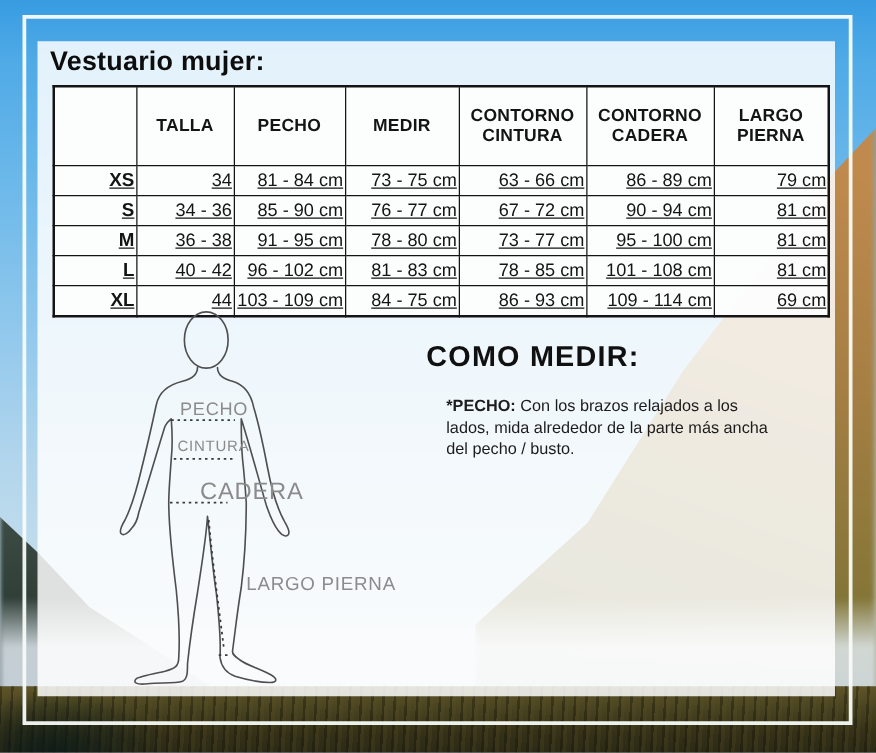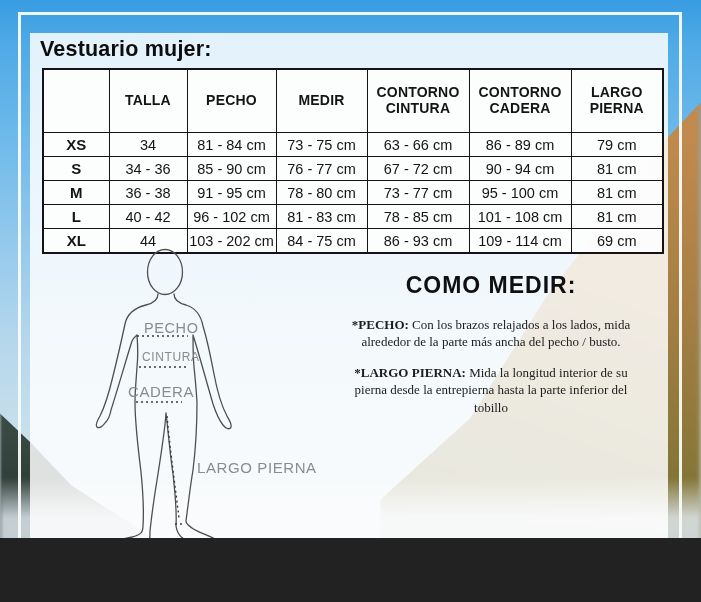--- a/index.html
+++ b/index.html
@@ -1,17 +1,17 @@
 <!DOCTYPE html>
 <html><head>
 <meta charset="utf-8">
 <style>
   html,body{margin:0;padding:0;background:#222;}
   .stage{
-    position:relative;width:701px;height:538px;overflow:hidden;
+    position:relative;width:701px;height:602px;overflow:hidden;
     font-family:"Liberation Sans","DejaVu Sans",sans-serif;
     -webkit-font-smoothing:antialiased;
   }
   
   .sky{position:absolute;inset:0;
     background:linear-gradient(180deg,#389ce2 0%,#4faae6 8%,#6db9ea 25%,#93c9ec 45%,#b3d6ec 62%,#c8dfec 80%,#d2e1ea 100%);}
   .mountain-right{position:absolute;left:380px;top:92px;width:321px;height:510px;
     background:linear-gradient(200deg,#c08a4e 8%,#a37e43 38%,#7d7434 68%,#5e6029 100%);
     clip-path:polygon(100% 2%,100% 100%,0 100%,0 80%,28% 64%,52% 40%,74% 22%,88% 10%);
     filter:blur(2.5px);}
@@ -35,34 +35,34 @@
     background:rgba(255,255,255,.845);z-index:2;}
   
   .content{position:absolute;inset:0;z-index:4;}
   .page-title{position:absolute;left:40px;top:37px;font-size:21.5px;font-weight:700;color:#0d0d0d;letter-spacing:.2px;}
   
   table.sizes{position:absolute;left:42px;top:68px;border-collapse:collapse;table-layout:fixed;width:620px;
     background:rgba(253,253,253,.94);color:#141414;}
   table.sizes,.sizes th,.sizes td{border:1px solid #141414;}
   table.sizes{border-width:2px;}
   .sizes th{font-size:14px;font-weight:600;line-height:1.12;padding:15px 1px;height:32px;letter-spacing:.2px;}
-  .sizes td{font-size:14.5px;font-weight:400;text-align:center;height:23px;padding:0 1px;white-space:nowrap;}
+  .sizes td{font-size:14.5px;font-weight:400;text-align:right;height:23px;padding:0 1px;white-space:nowrap;text-decoration:underline;}
   .sizes td.rowhead{font-weight:600;font-size:15px;}
   
   .figure{position:absolute;left:80px;top:240px;width:260px;height:320px;}
   .figure svg{position:absolute;left:0;top:0;}
   .fig-label{position:absolute;color:#8b8b8b;letter-spacing:.6px;font-weight:400;white-space:nowrap;}
   .lbl-chest{left:64px;top:80px;font-size:14.5px;}
   .lbl-waist{left:62px;top:110px;font-size:12px;}
-  .lbl-hip{left:48px;top:143px;font-size:15px;}
+  .lbl-hip{left:80px;top:143px;font-size:19px;}
   .lbl-leg{left:117px;top:219px;font-size:15px;}
   
-  .measure{position:absolute;left:341px;top:272px;width:300px;color:#1c1c1c;text-align:center;}
+  .measure{position:absolute;left:341px;top:272px;width:300px;color:#1c1c1c;}
   .measure h2{margin:0;font-size:23px;font-weight:600;letter-spacing:1px;color:#101010;}
-  .measure p{margin:4px;font-size:13px;line-height:1.32;font-family:Liberation Serif, serif;}
+  .measure p{margin:16px;font-size:13px;line-height:1.32;}
   .measure p.p1{margin-top:17px;}
   .measure p.p2,.measure p.p3{margin-top:14px;}
   .measure b{font-weight:700;}
 </style>
 </head>
 <body>
 
 <div class="stage">
 
   <div class="sky"></div>
@@ -132,21 +132,21 @@
           <td>40 - 42</td>
           <td>96 - 102 cm</td>
           <td>81 - 83 cm</td>
           <td>78 - 85 cm</td>
           <td>101 - 108 cm</td>
           <td>81 cm</td>
         </tr>
         <tr>
           <td class="rowhead">XL</td>
           <td>44</td>
-          <td>103 - 202 cm</td>
+          <td>103 - 109 cm</td>
           <td>84 - 75 cm</td>
           <td>86 - 93 cm</td>
           <td>109 - 114 cm</td>
           <td>69 cm</td>
         </tr>
       </tbody>
     </table>
 
     <div class="figure">
       <svg width="260" height="320" viewBox="0 0 260 320">
@@ -204,16 +204,15 @@
       </svg>
       <span class="fig-label lbl-chest">PECHO</span>
       <span class="fig-label lbl-waist">CINTURA</span>
       <span class="fig-label lbl-hip">CADERA</span>
       <span class="fig-label lbl-leg">LARGO PIERNA</span>
     </div>
 
     <div class="measure">
       <h2>COMO MEDIR:</h2>
       <p class="p1"><b>*PECHO:</b> <span>Con los brazos relajados a los lados, mida alrededor de la parte más ancha del pecho / busto.</span></p>
-      <p class="p3"><b>*LARGO PIERNA:</b> <span>Mida la longitud interior de su pierna desde la entrepierna hasta la parte inferior del tobillo</span></p>
     </div>
   </div>
 </div>
 
 </body></html>

